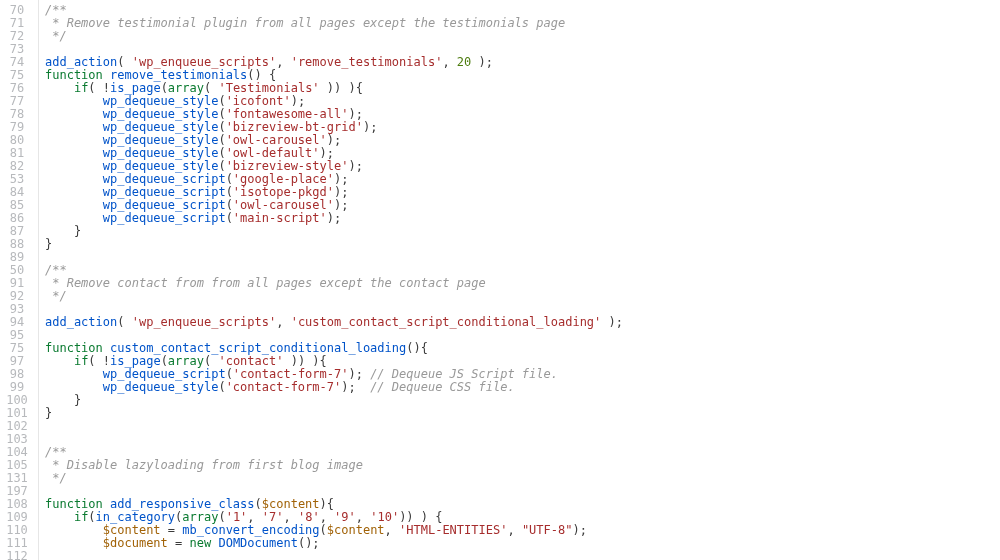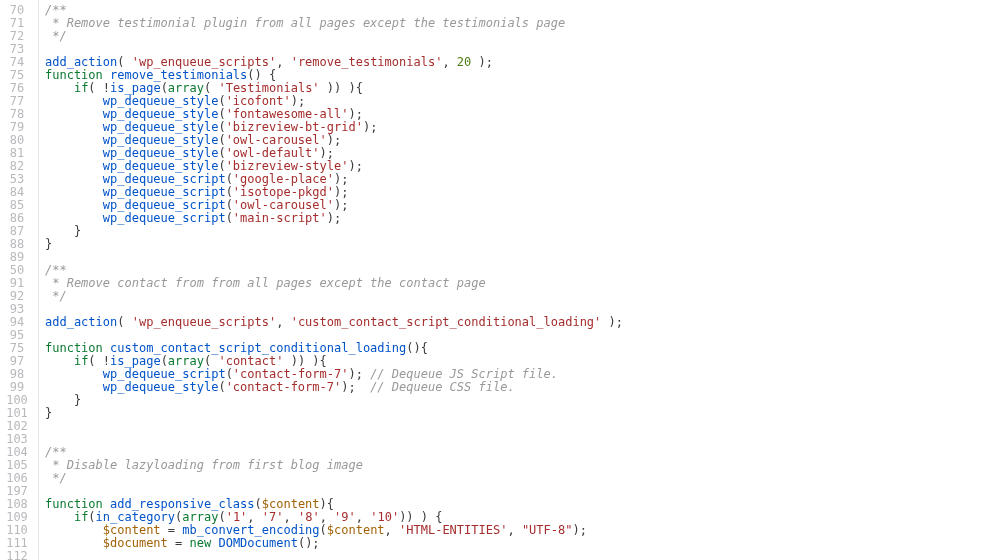--- a/index.html
+++ b/index.html
@@ -51,21 +51,21 @@
       <div>75</div>
       <div>97</div>
       <div>98</div>
       <div>99</div>
       <div>100</div>
       <div>101</div>
       <div>102</div>
       <div>103</div>
       <div>104</div>
       <div>105</div>
-      <div>106</div>
+      <div>131</div>
       <div>197</div>
       <div>108</div>
       <div>109</div>
       <div>110</div>
       <div>111</div>
       <div>112</div>
     </div>
   <div class="code" id="code"><div class="line"><span class="cm">/**</span></div><div class="line"><span class="cm"> * Remove testimonial plugin from all pages except the testimonials page</span></div><div class="line"><span class="cm"> */</span></div><div class="line">&nbsp;</div><div class="line"><span class="fn">add_action</span><span class="op">( </span><span class="st">'wp_enqueue_scripts'</span><span class="op">, </span><span class="st">'remove_testimonials'</span><span class="op">, </span><span class="nu">20</span><span class="op"> );</span></div><div class="line"><span class="kw">function</span><span class="op"> </span><span class="fn">remove_testimonials</span><span class="op">() {</span></div><div class="line"><span class="op">    </span><span class="kw">if</span><span class="op">( !</span><span class="fn">is_page</span><span class="op">(</span><span class="kw">array</span><span class="op">( </span><span class="st">'Testimonials'</span><span class="op"> )) ){</span></div><div class="line"><span class="op">        </span><span class="fn">wp_dequeue_style</span><span class="op">(</span><span class="st">'icofont'</span><span class="op">);</span></div><div class="line"><span class="op">        </span><span class="fn">wp_dequeue_style</span><span class="op">(</span><span class="st">'fontawesome-all'</span><span class="op">);</span></div><div class="line"><span class="op">        </span><span class="fn">wp_dequeue_style</span><span class="op">(</span><span class="st">'bizreview-bt-grid'</span><span class="op">);</span></div><div class="line"><span class="op">        </span><span class="fn">wp_dequeue_style</span><span class="op">(</span><span class="st">'owl-carousel'</span><span class="op">);</span></div><div class="line"><span class="op">        </span><span class="fn">wp_dequeue_style</span><span class="op">(</span><span class="st">'owl-default'</span><span class="op">);</span></div><div class="line"><span class="op">        </span><span class="fn">wp_dequeue_style</span><span class="op">(</span><span class="st">'bizreview-style'</span><span class="op">);</span></div><div class="line"><span class="op">        </span><span class="fn">wp_dequeue_script</span><span class="op">(</span><span class="st">'google-place'</span><span class="op">);</span></div><div class="line"><span class="op">        </span><span class="fn">wp_dequeue_script</span><span class="op">(</span><span class="st">'isotope-pkgd'</span><span class="op">);</span></div><div class="line"><span class="op">        </span><span class="fn">wp_dequeue_script</span><span class="op">(</span><span class="st">'owl-carousel'</span><span class="op">);</span></div><div class="line"><span class="op">        </span><span class="fn">wp_dequeue_script</span><span class="op">(</span><span class="st">'main-script'</span><span class="op">);</span></div><div class="line"><span class="op">    }</span></div><div class="line"><span class="op">}</span></div><div class="line">&nbsp;</div><div class="line"><span class="cm">/**</span></div><div class="line"><span class="cm"> * Remove contact from from all pages except the contact page</span></div><div class="line"><span class="cm"> */</span></div><div class="line">&nbsp;</div><div class="line"><span class="fn">add_action</span><span class="op">( </span><span class="st">'wp_enqueue_scripts'</span><span class="op">, </span><span class="st">'custom_contact_script_conditional_loading'</span><span class="op"> );</span></div><div class="line">&nbsp;</div><div class="line"><span class="kw">function</span><span class="op"> </span><span class="fn">custom_contact_script_conditional_loading</span><span class="op">(){</span></div><div class="line"><span class="op">    </span><span class="kw">if</span><span class="op">( !</span><span class="fn">is_page</span><span class="op">(</span><span class="kw">array</span><span class="op">( </span><span class="st">'contact'</span><span class="op"> )) ){</span></div><div class="line"><span class="op">        </span><span class="fn">wp_dequeue_script</span><span class="op">(</span><span class="st">'contact-form-7'</span><span class="op">); </span><span class="cm">// Dequeue JS Script file.</span></div><div class="line"><span class="op">        </span><span class="fn">wp_dequeue_style</span><span class="op">(</span><span class="st">'contact-form-7'</span><span class="op">);  </span><span class="cm">// Dequeue CSS file.</span></div><div class="line"><span class="op">    }</span></div><div class="line"><span class="op">}</span></div><div class="line">&nbsp;</div><div class="line">&nbsp;</div><div class="line"><span class="cm">/**</span></div><div class="line"><span class="cm"> * Disable lazyloading from first blog image</span></div><div class="line"><span class="cm"> */</span></div><div class="line">&nbsp;</div><div class="line"><span class="kw">function</span><span class="op"> </span><span class="fn">add_responsive_class</span><span class="op">(</span><span class="vr">$content</span><span class="op">){</span></div><div class="line"><span class="op">    </span><span class="kw">if</span><span class="op">(</span><span class="fn">in_category</span><span class="op">(</span><span class="kw">array</span><span class="op">(</span><span class="st">'1'</span><span class="op">, </span><span class="st">'7'</span><span class="op">, </span><span class="st">'8'</span><span class="op">, </span><span class="st">'9'</span><span class="op">, </span><span class="st">'10'</span><span class="op">)) ) {</span></div><div class="line"><span class="op">        </span><span class="vr">$content</span><span class="op"> = </span><span class="fn">mb_convert_encoding</span><span class="op">(</span><span class="vr">$content</span><span class="op">, </span><span class="st">'HTML-ENTITIES'</span><span class="op">, </span><span class="st">"UTF-8"</span><span class="op">);</span></div><div class="line"><span class="op">        </span><span class="vr">$document</span><span class="op"> = </span><span class="kw">new</span><span class="op"> </span><span class="fn">DOMDocument</span><span class="op">();</span></div></div>
 </div>
 

